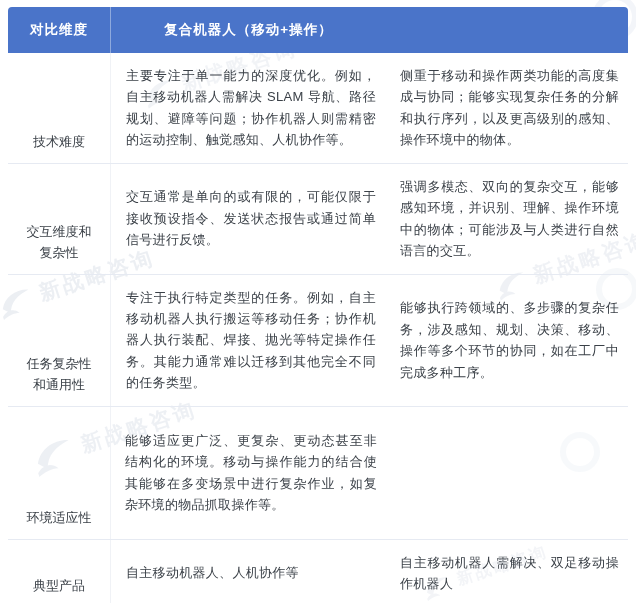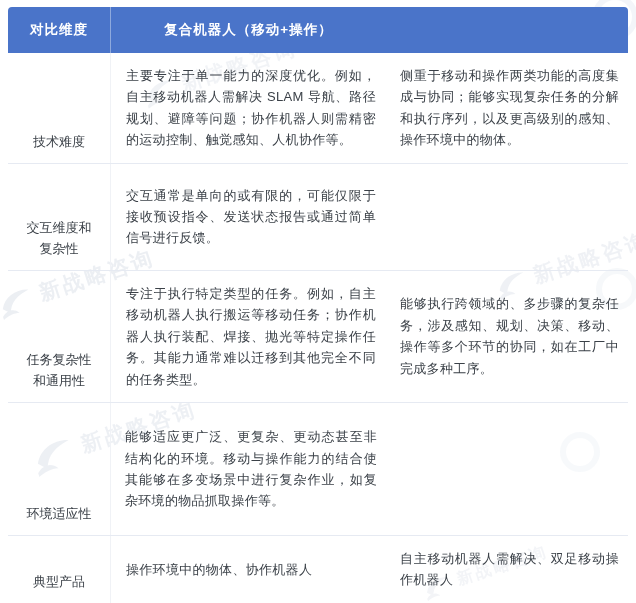--- a/index.html
+++ b/index.html
@@ -148,20 +148,23 @@
           </div>
       </div>
 
       <div class="trow">
         <div class="dcell">
             <span>交互维度和复杂性</span>
           </div>
         <div class="bcell">
             <span>交互通常是单向的或有限的，可能仅限于接收预设指令、发送状态报告或通过简单信号进行反馈。</span>
           </div>
+        <div class="bcell last">
+            <span>强调多模态、双向的复杂交互，能够感知环境，并识别、理解、操作环境中的物体；可能涉及与人类进行自然语言的交互。</span>
+          </div>
       </div>
 
       <div class="trow">
         <div class="dcell">
             <span>任务复杂性和通用性</span>
           </div>
         <div class="bcell">
             <span>专注于执行特定类型的任务。例如，自主移动机器人执行搬运等移动任务；协作机器人执行装配、焊接、抛光等特定操作任务。其能力通常难以迁移到其他完全不同的任务类型。</span>
           </div>
         <div class="bcell last">
@@ -176,21 +179,21 @@
         <div class="bcell last">
             <span>能够适应更广泛、更复杂、更动态甚至非结构化的环境。移动与操作能力的结合使其能够在多变场景中进行复杂作业，如复杂环境的物品抓取操作等。</span>
           </div>
       </div>
 
       <div class="trow">
         <div class="dcell">
             <span>典型产品</span>
           </div>
         <div class="bcell">
-            <span>操作环境中的物体、协作机器人</span>
+            <span>自主移动机器人、人机协作等</span>
           </div>
         <div class="bcell last">
             <span>自主移动机器人需解决、双足移动操作机器人</span>
           </div>
       </div>
 
     </div>
   </div>
 </div>
 

